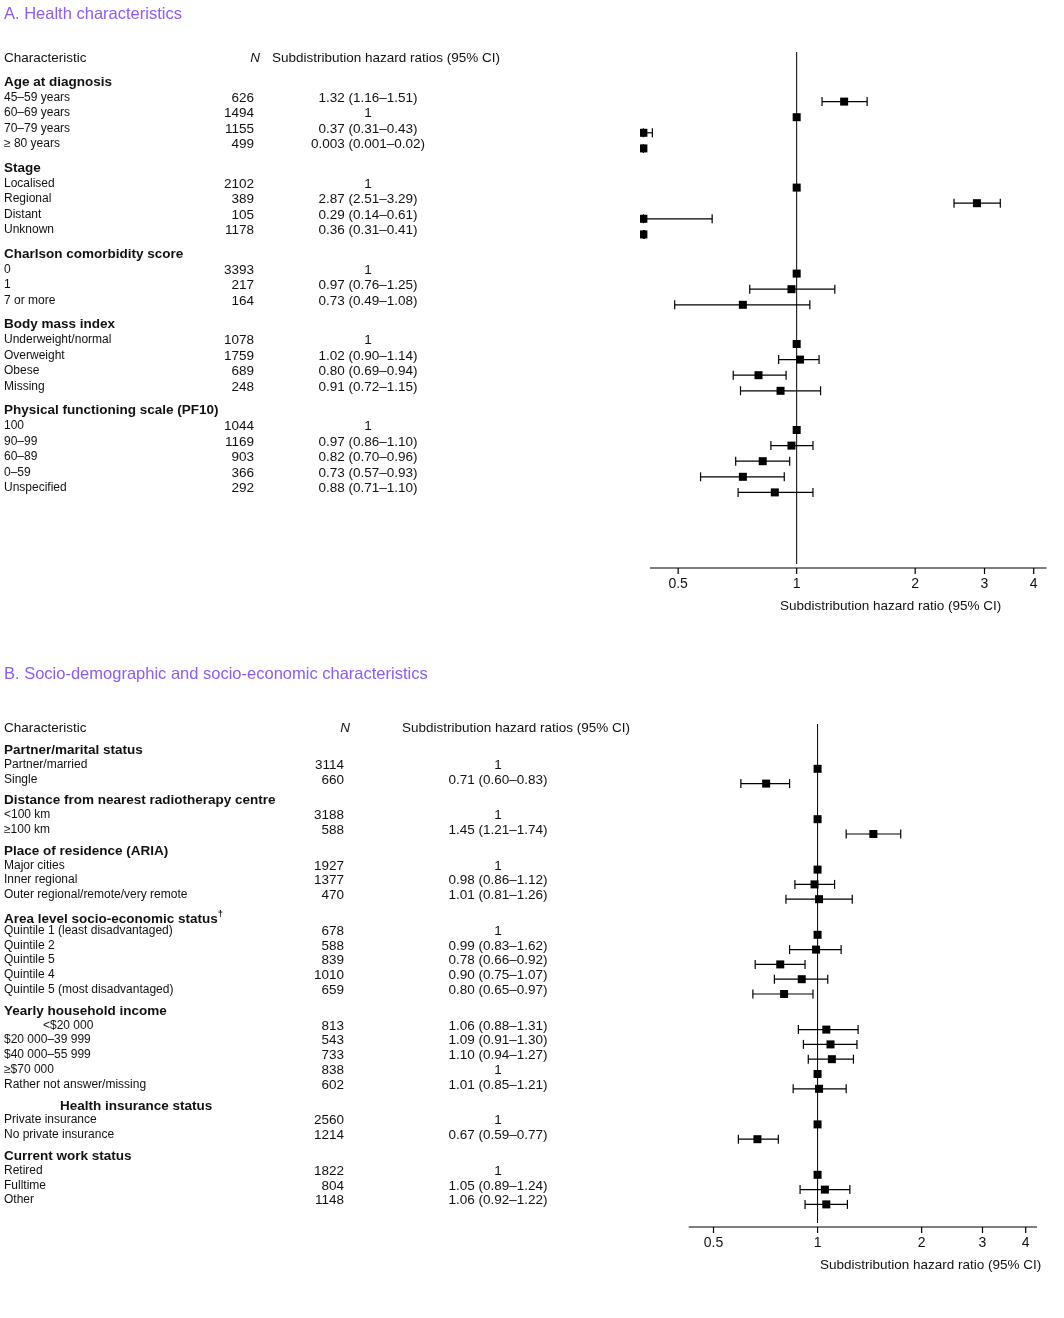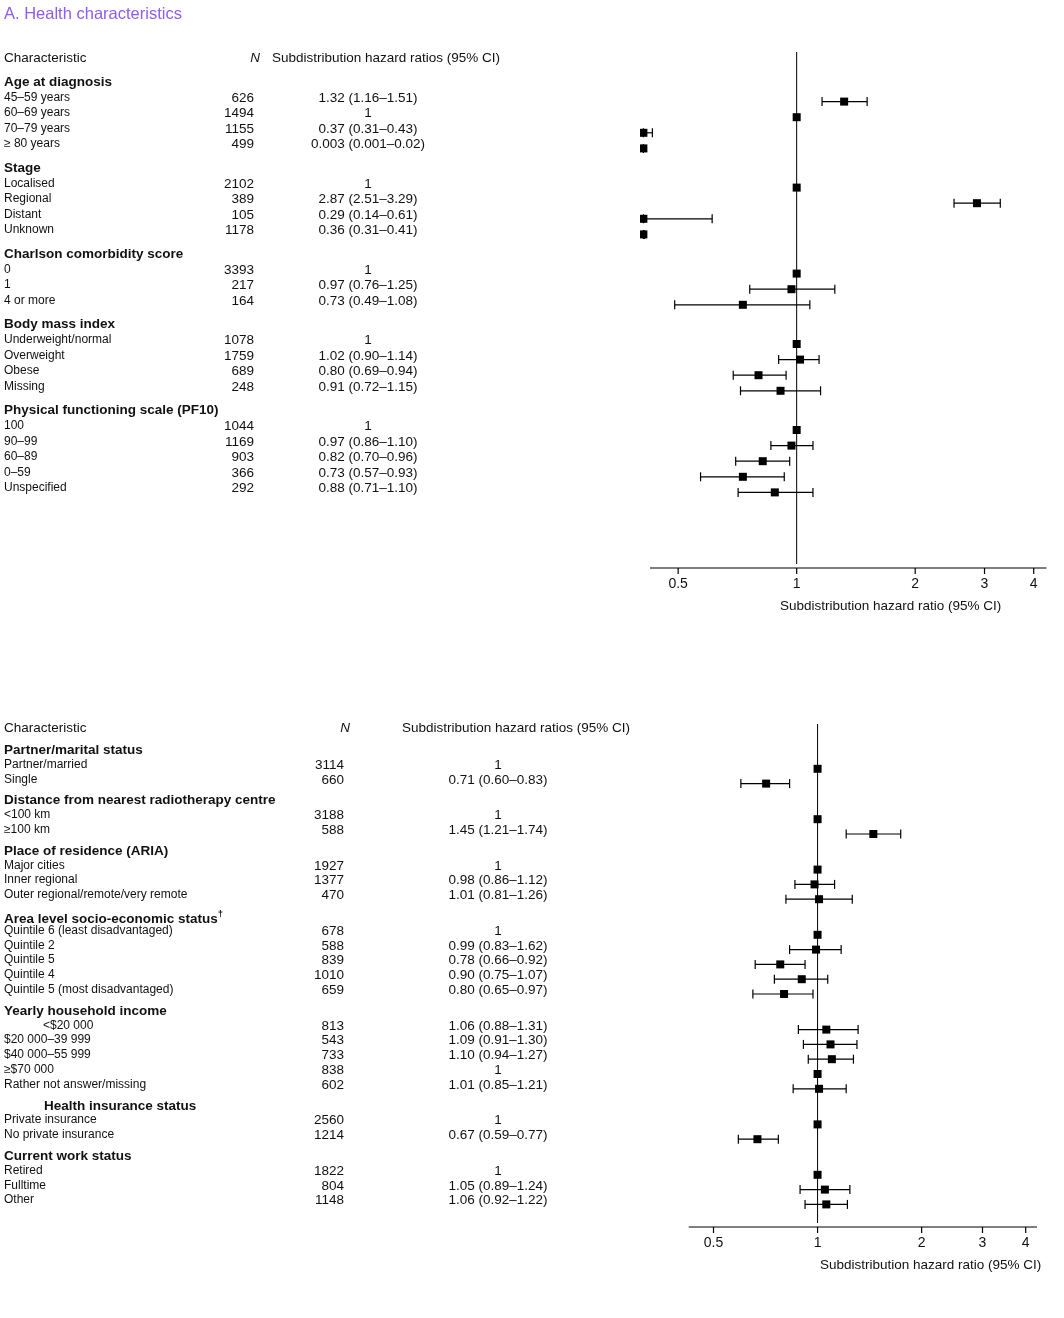--- a/index.html
+++ b/index.html
@@ -108,21 +108,21 @@
       <div class="lbl" style="left: 4px; top: 222.4px;">Unknown</div>
       <div class="num" style="left: 204px; width: 50px; top: 222.4px;">1178</div>
       <div class="est" style="left: 258px; width: 220px; top: 222.4px;">0.36 (0.31–0.41)</div>
       <div class="grp" style="left: 4px; top: 246px;">Charlson comorbidity score</div>
       <div class="lbl" style="left: 4px; top: 261.6px;">0</div>
       <div class="num" style="left: 204px; width: 50px; top: 261.6px;">3393</div>
       <div class="est" style="left: 258px; width: 220px; top: 261.6px;">1</div>
       <div class="lbl" style="left: 4px; top: 277.2px;">1</div>
       <div class="num" style="left: 204px; width: 50px; top: 277.2px;">217</div>
       <div class="est" style="left: 258px; width: 220px; top: 277.2px;">0.97 (0.76–1.25)</div>
-      <div class="lbl" style="left: 4px; top: 292.8px;">4 or more</div>
+      <div class="lbl" style="left: 4px; top: 292.8px;">7 or more</div>
       <div class="num" style="left: 204px; width: 50px; top: 292.8px;">164</div>
       <div class="est" style="left: 258px; width: 220px; top: 292.8px;">0.73 (0.49–1.08)</div>
       <div class="grp" style="left: 4px; top: 316.4px;">Body mass index</div>
       <div class="lbl" style="left: 4px; top: 332px;">Underweight/normal</div>
       <div class="num" style="left: 204px; width: 50px; top: 332px;">1078</div>
       <div class="est" style="left: 258px; width: 220px; top: 332px;">1</div>
       <div class="lbl" style="left: 4px; top: 347.6px;">Overweight</div>
       <div class="num" style="left: 204px; width: 50px; top: 347.6px;">1759</div>
       <div class="est" style="left: 258px; width: 220px; top: 347.6px;">1.02 (0.90–1.14)</div>
       <div class="lbl" style="left: 4px; top: 363.2px;">Obese</div>
@@ -226,20 +226,21 @@
         <line x1="344.51472830931795" x2="344.51472830931795" y1="568" y2="574" stroke="#000" stroke-width="1.2"></line>
         <text x="344.51472830931795" y="588" text-anchor="middle" font-size="14" font-family="&quot;Liberation Sans&quot;, sans-serif" fill="#111">3</text>
         <line x1="393.7035527935422" x2="393.7035527935422" y1="568" y2="574" stroke="#000" stroke-width="1.2"></line>
         <text x="393.7035527935422" y="588" text-anchor="middle" font-size="14" font-family="&quot;Liberation Sans&quot;, sans-serif" fill="#111">4</text>
       </svg>
     </div>
 <div class="axis-title" style="left: 780px; top: 598px;">Subdistribution hazard ratio (95% CI)</div>
   </div>
 
 <div class="panel" id="panelB-root" style="top:660px;height:658px;">
+  <div class="panel-title">B. Socio-demographic and socio-economic characteristics</div>
   <div id="panelB-table">
       <div class="hdr hdr-char" style="left: 4px; top: 60px;">Characteristic</div>
       <div class="hdr hdr-n" style="left: 304px; width: 46px; top: 60px;">N</div>
       <div class="hdr hdr-hr" style="left: 402px; top: 60px;">Subdistribution hazard ratios (95% CI)</div>
       <div class="grp" style="left: 4px; top: 82px;">Partner/marital status</div>
       <div class="lbl" style="left: 4px; top: 96.8px;">Partner/married</div>
       <div class="num" style="left: 294px; width: 50px; top: 96.8px;">3114</div>
       <div class="est" style="left: 388px; width: 220px; top: 96.8px;">1</div>
       <div class="lbl" style="left: 4px; top: 111.6px;">Single</div>
       <div class="num" style="left: 294px; width: 50px; top: 111.6px;">660</div>
@@ -255,21 +256,21 @@
       <div class="lbl" style="left: 4px; top: 197.6px;">Major cities</div>
       <div class="num" style="left: 294px; width: 50px; top: 197.6px;">1927</div>
       <div class="est" style="left: 388px; width: 220px; top: 197.6px;">1</div>
       <div class="lbl" style="left: 4px; top: 212.4px;">Inner regional</div>
       <div class="num" style="left: 294px; width: 50px; top: 212.4px;">1377</div>
       <div class="est" style="left: 388px; width: 220px; top: 212.4px;">0.98 (0.86–1.12)</div>
       <div class="lbl" style="left: 4px; top: 227.2px;">Outer regional/remote/very remote</div>
       <div class="num" style="left: 294px; width: 50px; top: 227.2px;">470</div>
       <div class="est" style="left: 388px; width: 220px; top: 227.2px;">1.01 (0.81–1.26)</div>
       <div class="grp" style="left: 4px; top: 248px;">Area level socio-economic status<span class="sup">†</span></div>
-      <div class="lbl" style="left: 4px; top: 262.8px;">Quintile 6 (least disadvantaged)</div>
+      <div class="lbl" style="left: 4px; top: 262.8px;">Quintile 1 (least disadvantaged)</div>
       <div class="num" style="left: 294px; width: 50px; top: 262.8px;">678</div>
       <div class="est" style="left: 388px; width: 220px; top: 262.8px;">1</div>
       <div class="lbl" style="left: 4px; top: 277.6px;">Quintile 2</div>
       <div class="num" style="left: 294px; width: 50px; top: 277.6px;">588</div>
       <div class="est" style="left: 388px; width: 220px; top: 277.6px;">0.99 (0.83–1.62)</div>
       <div class="lbl" style="left: 4px; top: 292.4px;">Quintile 5</div>
       <div class="num" style="left: 294px; width: 50px; top: 292.4px;">839</div>
       <div class="est" style="left: 388px; width: 220px; top: 292.4px;">0.78 (0.66–0.92)</div>
       <div class="lbl" style="left: 4px; top: 307.2px;">Quintile 4</div>
       <div class="num" style="left: 294px; width: 50px; top: 307.2px;">1010</div>
@@ -286,21 +287,21 @@
       <div class="est" style="left: 388px; width: 220px; top: 372.4px;">1.09 (0.91–1.30)</div>
       <div class="lbl" style="left: 4px; top: 387.2px;">$40 000–55 999</div>
       <div class="num" style="left: 294px; width: 50px; top: 387.2px;">733</div>
       <div class="est" style="left: 388px; width: 220px; top: 387.2px;">1.10 (0.94–1.27)</div>
       <div class="lbl" style="left: 4px; top: 402px;">≥$70 000</div>
       <div class="num" style="left: 294px; width: 50px; top: 402px;">838</div>
       <div class="est" style="left: 388px; width: 220px; top: 402px;">1</div>
       <div class="lbl" style="left: 4px; top: 416.8px;">Rather not answer/missing</div>
       <div class="num" style="left: 294px; width: 50px; top: 416.8px;">602</div>
       <div class="est" style="left: 388px; width: 220px; top: 416.8px;">1.01 (0.85–1.21)</div>
-      <div class="grp" style="left: 0; top: 437.6px; padding-left: 44px;">Health insurance status</div>
+      <div class="grp" style="left: 16px; top: 437.6px; padding-left: 44px;">Health insurance status</div>
       <div class="lbl" style="left: 4px; top: 452.4px;">Private insurance</div>
       <div class="num" style="left: 294px; width: 50px; top: 452.4px;">2560</div>
       <div class="est" style="left: 388px; width: 220px; top: 452.4px;">1</div>
       <div class="lbl" style="left: 4px; top: 467.2px;">No private insurance</div>
       <div class="num" style="left: 294px; width: 50px; top: 467.2px;">1214</div>
       <div class="est" style="left: 388px; width: 220px; top: 467.2px;">0.67 (0.59–0.77)</div>
       <div class="grp" style="left: 4px; top: 488px;">Current work status</div>
       <div class="lbl" style="left: 4px; top: 502.8px;">Retired</div>
       <div class="num" style="left: 294px; width: 50px; top: 502.8px;">1822</div>
       <div class="est" style="left: 388px; width: 220px; top: 502.8px;">1</div>

